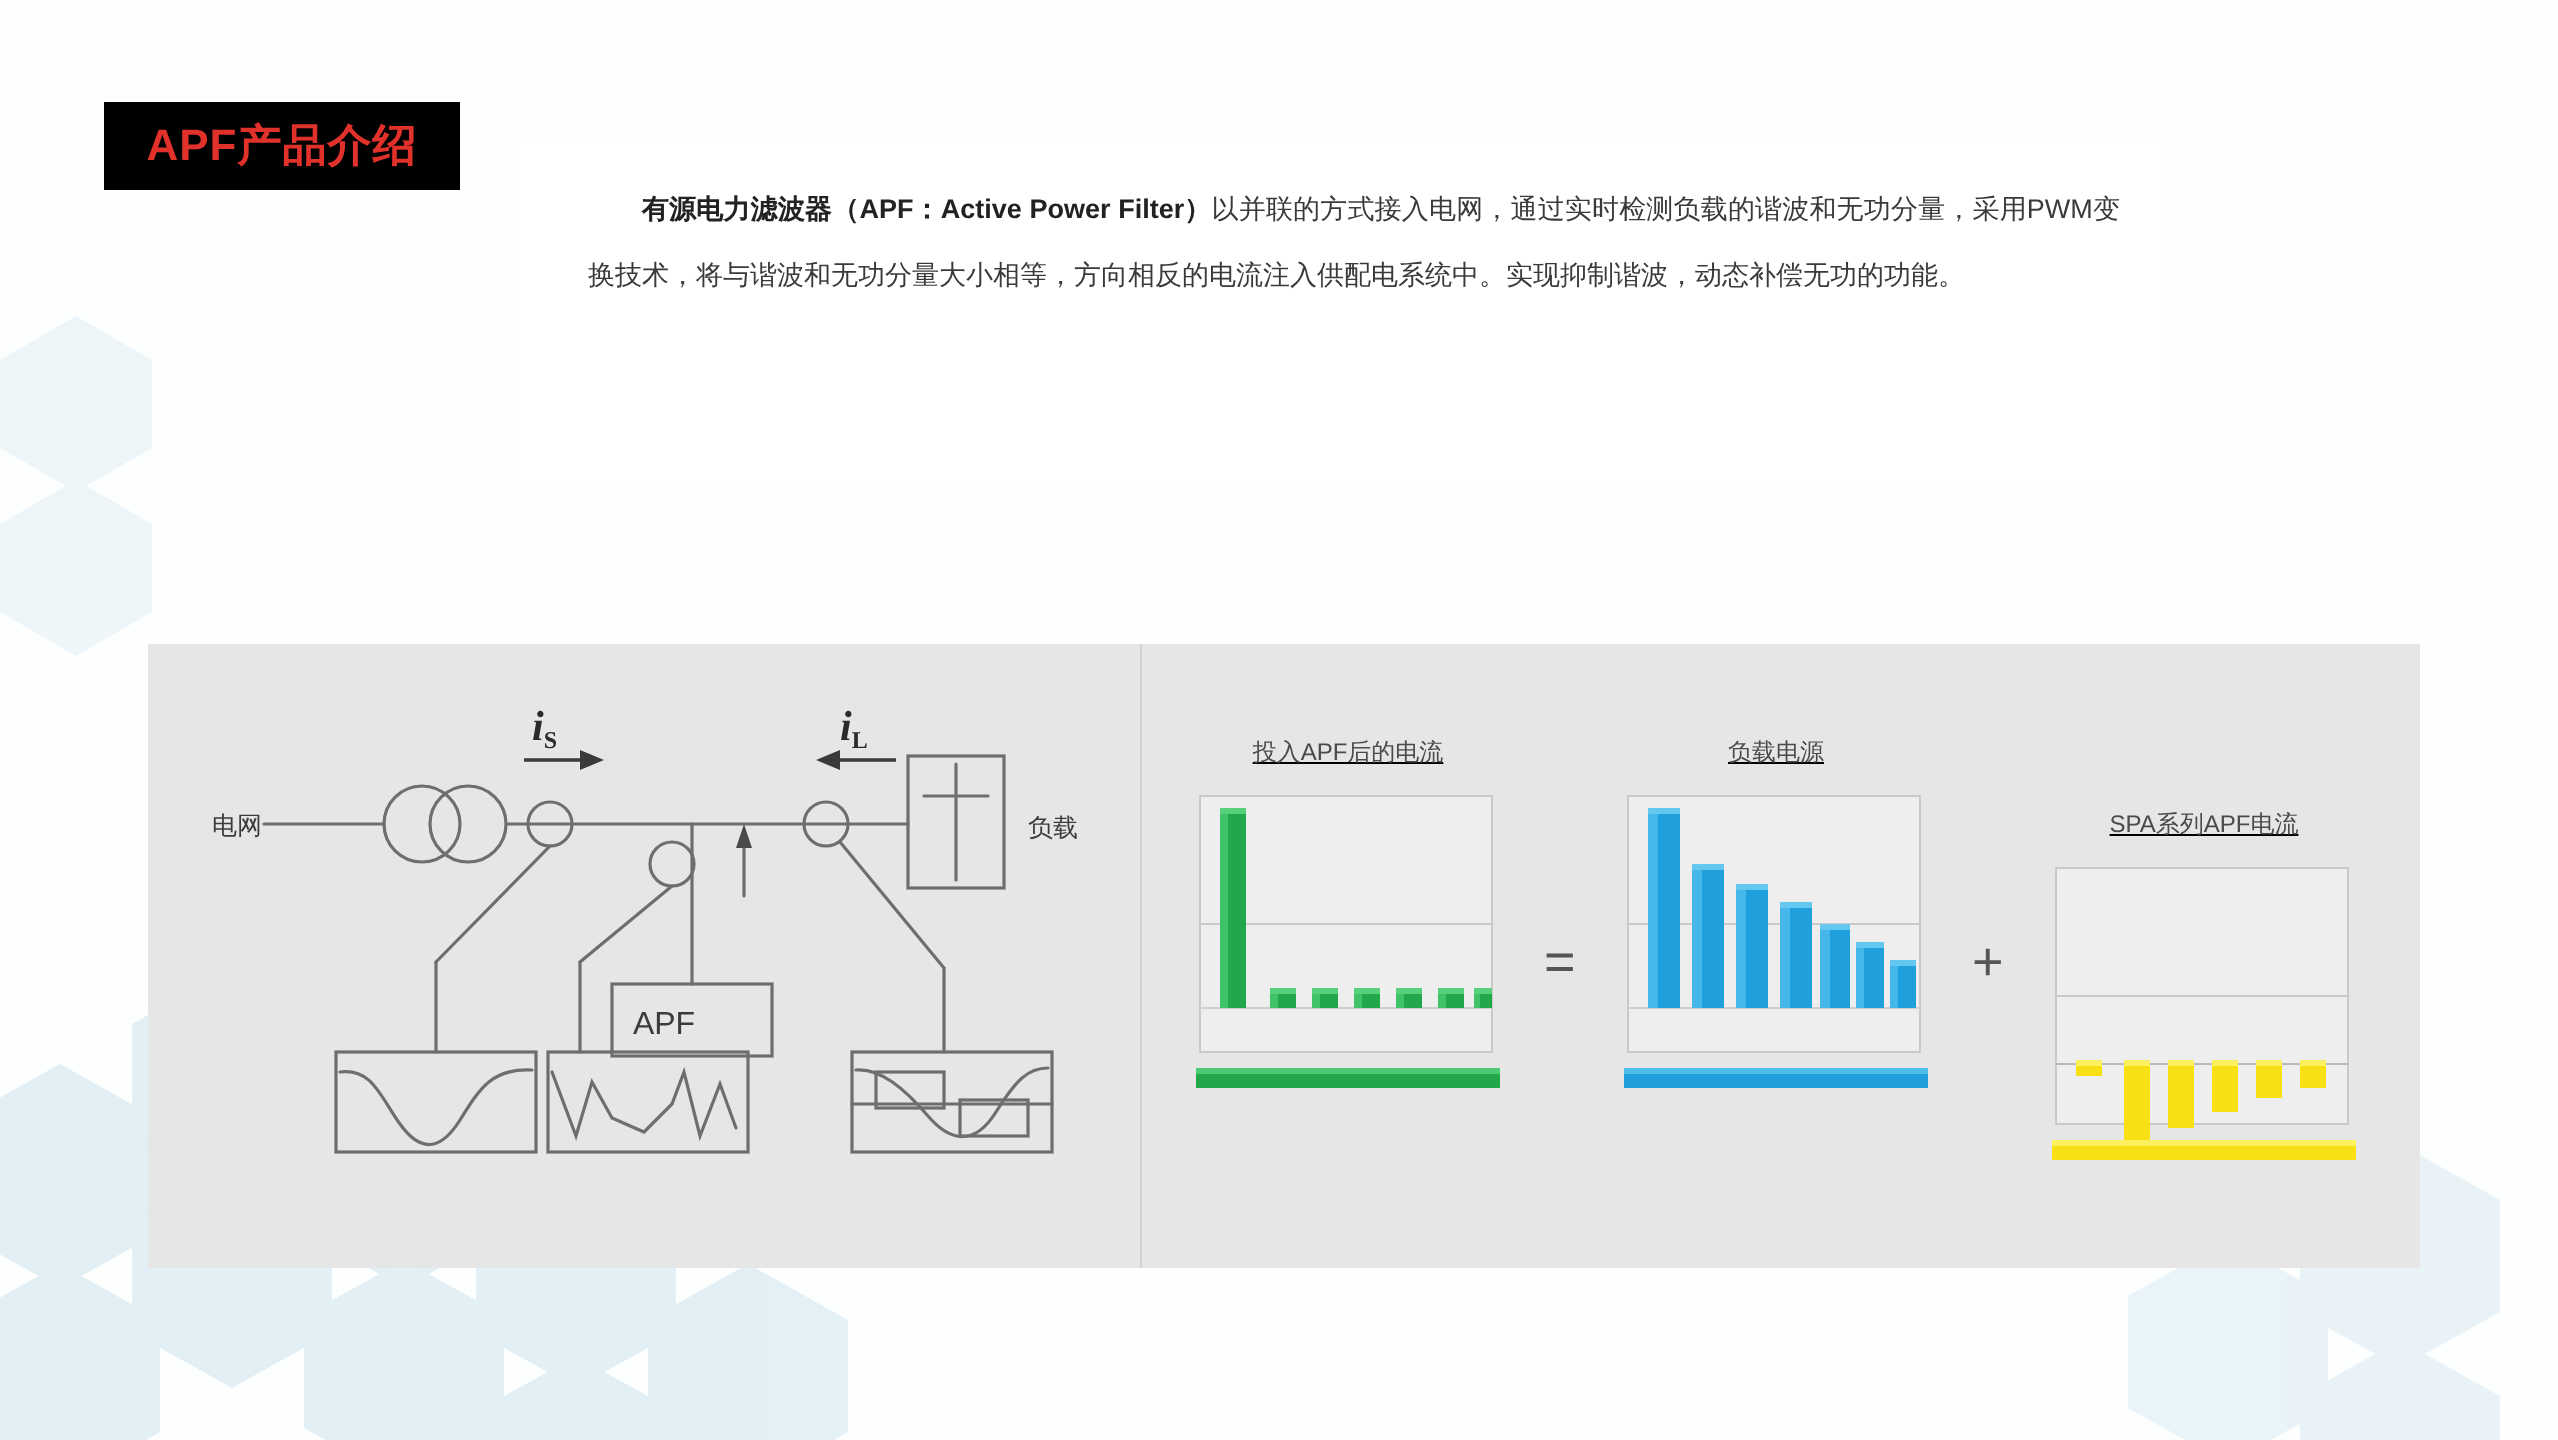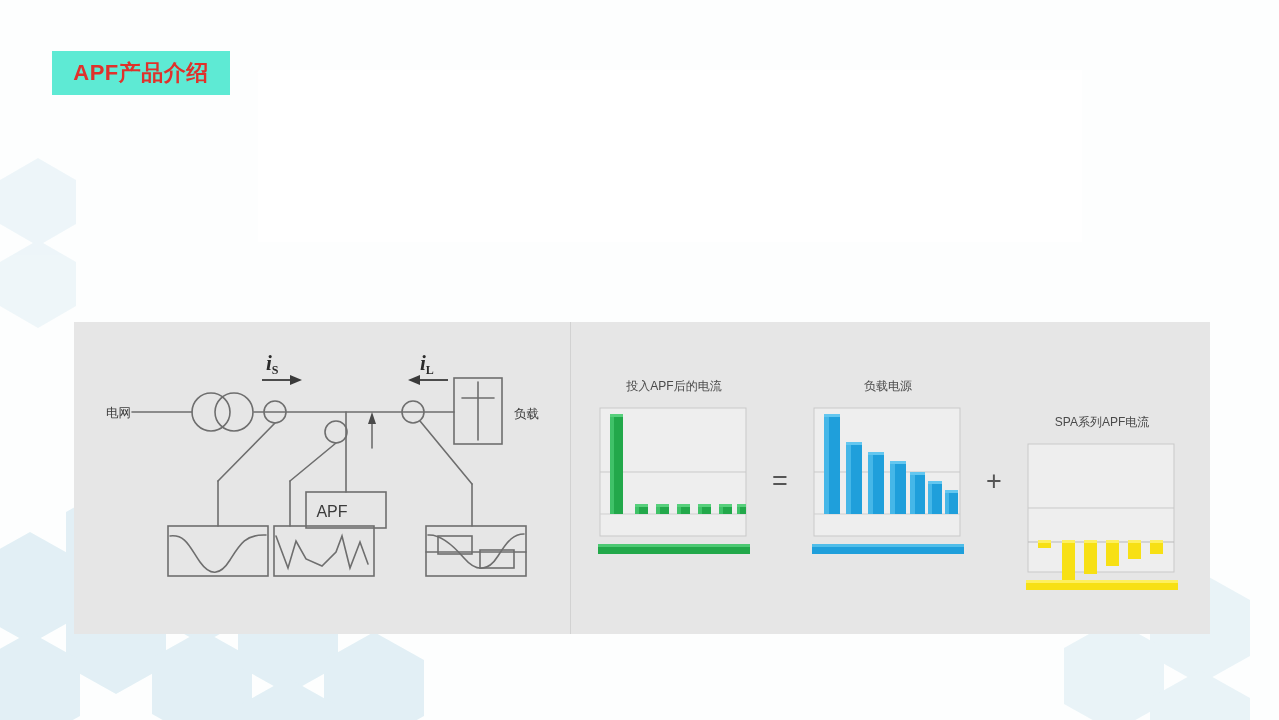--- a/index.html
+++ b/index.html
@@ -10,21 +10,21 @@
     position:relative;
   }
 
   
   #hex-bg { position:absolute; left:0; top:0; width:1279px; height:720px; z-index:0; }
 
   
   #title-chip {
     position:absolute; left:52px; top:51px;
     width:178px; height:44px;
-    background:#5eead4;
+    background:#000000;
     display:flex; align-items:center; justify-content:center;
     z-index:5;
     box-shadow:0 0 0 0 rgba(0,0,0,0);
   }
   #title-chip .txt {
     color:#e0312b;
     font-weight:bold;
     font-size:22px;
     letter-spacing:0.5px;
     white-space:nowrap;
@@ -63,21 +63,21 @@
   }
 
   
   #circuit { position:absolute; left:10px; top:14px; }
 
   
   #charts-area {
     position:absolute; left:520px; top:44px;
     width:600px; height:220px;
   }
-  .chart-block { position:absolute; top:12px; }
+  .chart-block { position:absolute; top:2px;text-decoration:underline; }
   .chart-title {
     font-size:12px; color:#4a4a4a;
     text-align:center; width:100%;
     margin-bottom:9px; white-space:nowrap;
   }
   .chart-frame { position:relative; }
   .operator {
     position:absolute;
     font-size:27px; color:#555555;
     font-weight:400; top:100px;
@@ -108,20 +108,21 @@
     <polygon points="0,180 38,158 76,180 76,224 38,246 0,224"></polygon>
     <polygon points="0,262 38,240 76,262 76,306 38,328 0,306"></polygon>
   </g>
 </svg>
 
 <div id="title-chip">
   <span class="txt">APF产品介绍</span>
 </div>
 
 <div id="principle-card">
+  <div id="principle-body"><b>有源电力滤波器（APF：Active Power Filter）</b><span>以并联的方式接入电网，通过实时检测负载的谐波和无功分量，采用PWM变换技术，将与谐波和无功分量大小相等，方向相反的电流注入供配电系统中。实现抑制谐波，动态补偿无功的功能。</span></div>
 </div>
 
 <div id="diagram-panel">
   <div id="panel-divider"></div>
 
   <svg id="circuit" width="490" height="280" viewBox="0 0 490 280" xmlns="http://www.w3.org/2000/svg">
     <g stroke="#6e6e6e" stroke-width="1.6" fill="none" stroke-linecap="round">
 
       <line x1="48" y1="76" x2="108" y2="76"></line>
       <line x1="170" y1="76" x2="370" y2="76"></line>

